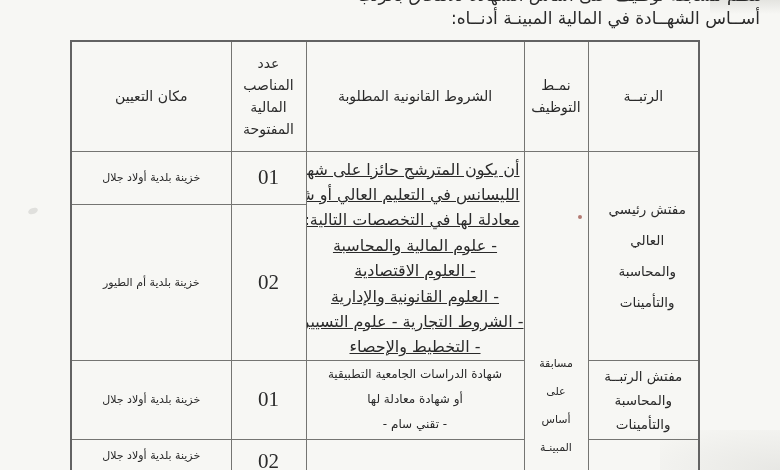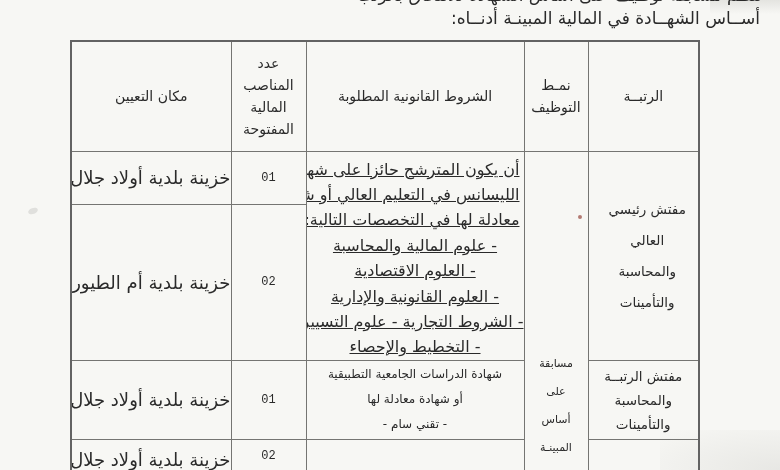--- a/index.html
+++ b/index.html
@@ -74,27 +74,27 @@
     font-weight: normal;
     overflow: hidden;
   }
   th.hcell {
     font-weight: bold;
     font-size: 14px;
     line-height: 22px;
   }
   
   td.num-cell {
-    font-family: Liberation Mono, monospace;
+    font-family: Liberation Serif, serif;
     font-weight: bold;
-    font-size: 12px;
+    font-size: 21px;
   }
   
   td.place-cell {
-    font-size: 18px;
+    font-size: 11px;
     white-space: nowrap;
     margin-top: 32px;
   }
   
   td.cond-licence {
     vertical-align: top;
   }
   .cond-licence .lines { padding-top: 5px; }
   .cond-licence .lines > div {
     font-size: 16px;

